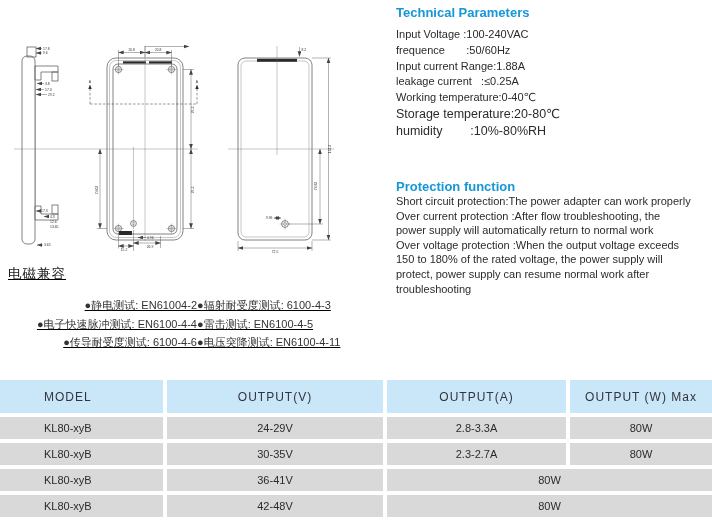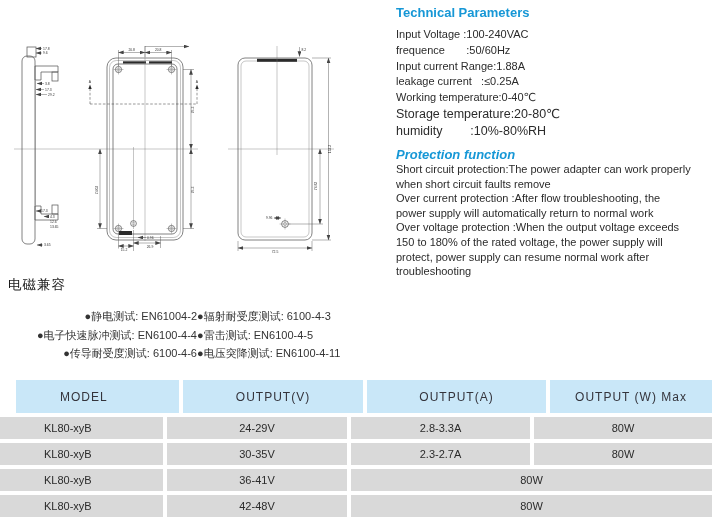--- a/index.html
+++ b/index.html
@@ -16,40 +16,40 @@
   #drawings .dash { stroke:#444; stroke-width:0.55; fill:none; stroke-dasharray:2.6 1.7; }
   #drawings .dark { fill:#2b2b2b; stroke:none; }
   #drawings text  { font-size:3.4px; fill:#333; }
 
   
   .right-col { position:absolute; left:396px; top:6px; width:316px; }
   .sec-title { color:#1697d6; font-weight:bold; font-size:13px; line-height:14px; }
   .params { margin-top:7px; }
   .p-line { font-size:11px; line-height:15.8px; color:#2b2b2b; white-space:pre; }
   .p-line.big { font-size:12.5px; line-height:17px; }
-  .prot-title { margin-top:8px;font-style:italic; }
+  .prot-title { margin-top:40px; }
   .prot-lines { }
   .prot-line { font-size:11px; line-height:14.6px; color:#2b2b2b; white-space:pre; }
 
   
-  .emc { position:absolute; left:8px; top:276px; width:380px; }
+  .emc { position:absolute; left:8px; top:265px; width:380px;text-decoration:underline; }
   .emc-title { font-size:13.5px; color:#1a1a1a; letter-spacing:1px; }
   .emc-cols { display:flex; margin-top:13px; }
   .emc-col1 { width:189px;text-align:right; }
   .emc-item { font-size:11px; color:#333; line-height:18.6px; white-space:pre; }
 
   
   .spec-table { position:absolute; left:0; top:380px; width:712px; }
-  .t-header { display:flex; gap:4px; height:33px;padding-left:16px; }
+  .t-header { display:flex; gap:4px; height:33px; }
   .t-row    { display:flex; gap:4px; height:22px; margin-top:4px;border-radius:10px; }
   .cell { display:flex; align-items:center; justify-content:center; box-sizing:border-box; }
   .t-header .cell { background:#c9e7f8; font-size:12px; color:#34343c; letter-spacing:1px; }
   .t-row .cell    { background:#d9d9d9; font-size:11px; color:#2b2b2b; }
   .c1 { width:163px; justify-content:flex-start; padding-left:44px; }
-  .c2 { width:180px; }
+  .c2 { width:216px; }
   .c3 { width:179px; }
   .c4 { flex:1; }
 </style>
 </head>
 <body>
 
 <div class="page">
 
   <svg id="drawings" width="360" height="270" viewBox="0 0 360 270">
     <defs>
@@ -206,21 +206,20 @@
       <div class="p-line">Input current Range:1.88A</div>
       <div class="p-line">leakage current   :≤0.25A</div>
       <div class="p-line">Working temperature:0-40℃</div>
       <div class="p-line big">Storage temperature:20-80℃</div>
       <div class="p-line big">humidity        :10%-80%RH</div>
     </div>
 
     <div class="sec-title prot-title">Protection function</div>
     <div class="prot-lines">
       <div class="prot-line">Short circuit protection:The power adapter can work properly</div>
-      <div class="prot-line">when short circuit faults remove</div>
       <div class="prot-line">Over current protection :After flow troubleshooting, the</div>
       <div class="prot-line">power supply will automatically return to normal work</div>
       <div class="prot-line">Over voltage protection :When the output voltage exceeds</div>
       <div class="prot-line">150 to 180% of the rated voltage, the power supply will</div>
       <div class="prot-line">protect, power supply can resume normal work after</div>
       <div class="prot-line">troubleshooting</div>
     </div>
   </div>
 
   <div class="emc">

